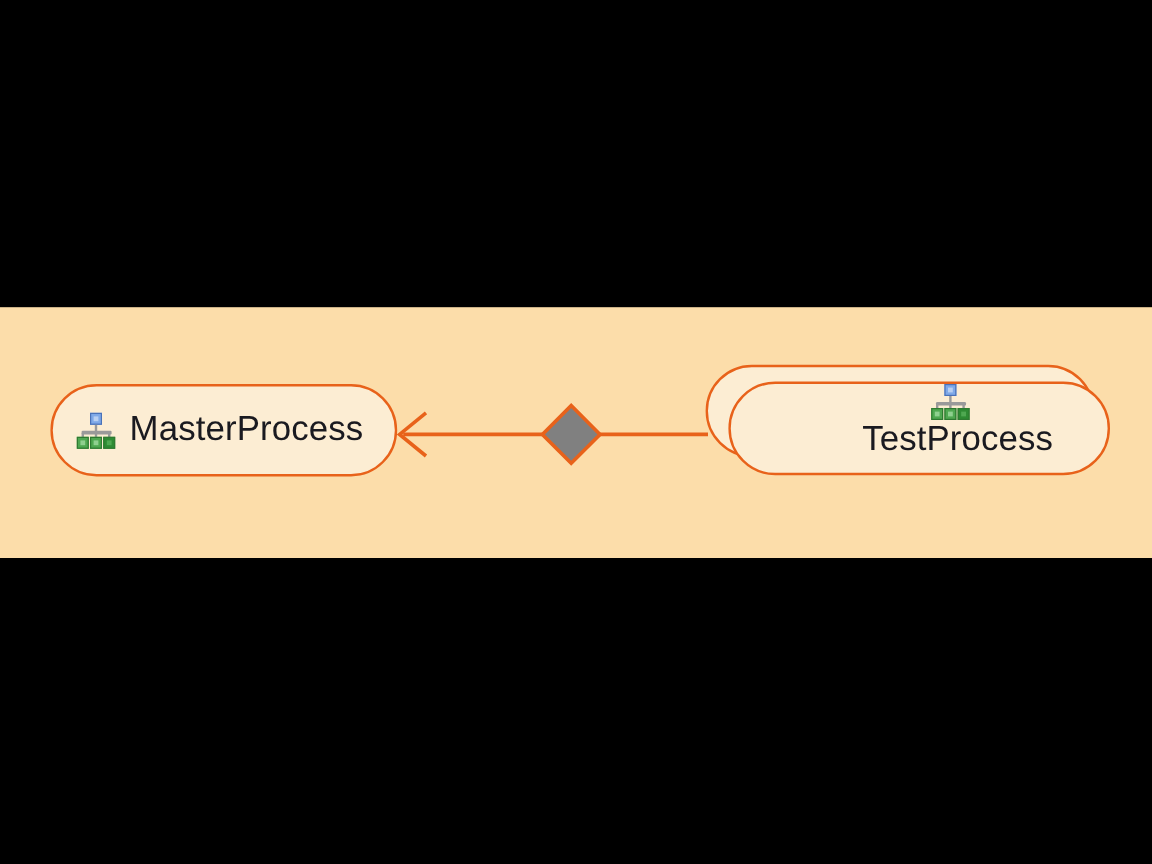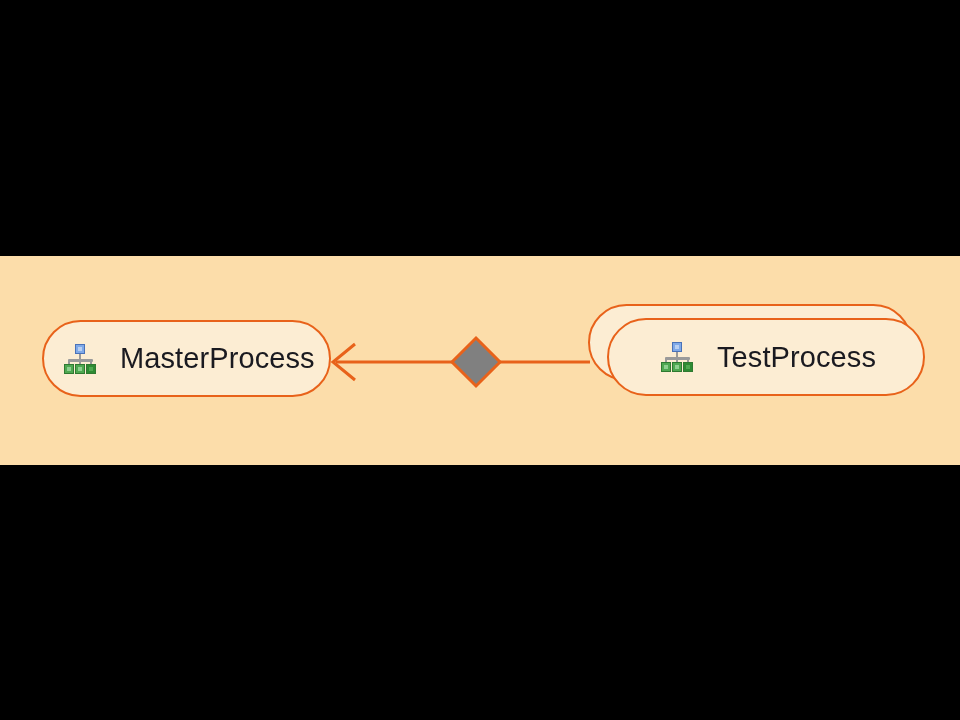--- a/index.html
+++ b/index.html
@@ -76,29 +76,30 @@
     width: 324px;
     height: 77px;
   }
 
   #node-test {
     left: 607px;
     top: 62px;
     width: 318px;
     height: 78px;
     padding-left: 52px;
+    flex-direction: column;
   }
 
   .node-label {
     font-family: "Liberation Sans", sans-serif;
     font-size: 29px;
     color: #1A1A20;
     letter-spacing: 0.1px;
     white-space: nowrap;
-    margin-left: 24px;
+    margin-left: 12px;
   }
 
   
   .hierarchy-icon {
     flex: 0 0 auto;
     width: 32px;
     height: 30px;
     position: relative;
   }
   .hierarchy-icon .parent-node {

